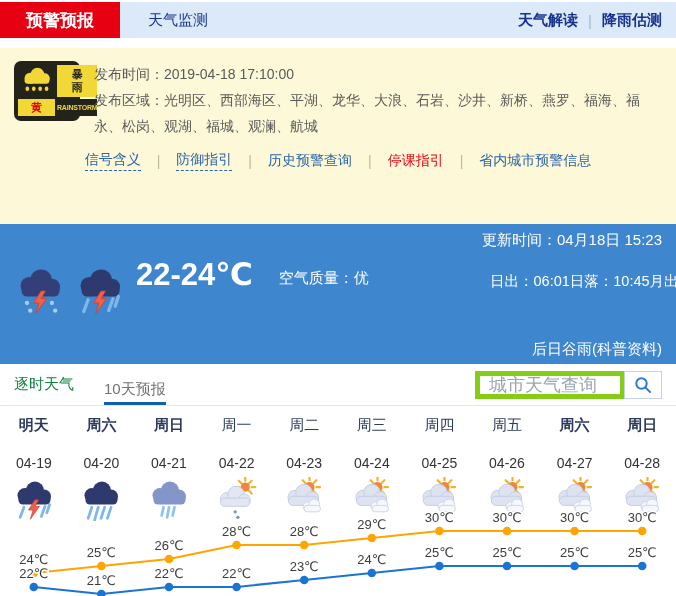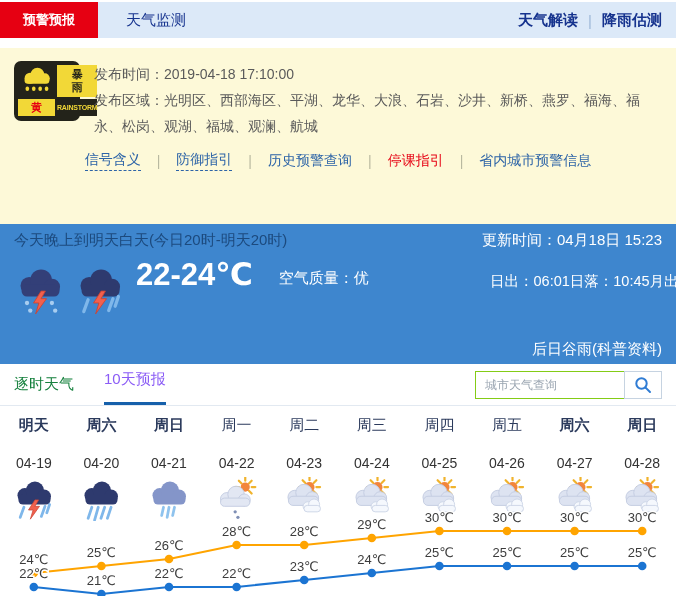--- a/index.html
+++ b/index.html
@@ -1,21 +1,21 @@
 <!DOCTYPE html>
 <html><head>
 <meta charset="utf-8">
 <style>
   * { margin:0; padding:0; box-sizing:border-box; }
   html,body { width:676px; height:596px; background:#fff; overflow:hidden;
     font-family:"Liberation Sans","DejaVu Sans",sans-serif; }
 
   
   .topnav { margin-top:2px; height:36px; background:#dce9f8; display:flex; align-items:stretch; }
-  .nav-tab-active { width:98px; background:#e60012; color:#fff; font-weight:bold; font-size:13px;
+  .nav-tab-active { width:120px; background:#e60012; color:#fff; font-weight:bold; font-size:17px;
     display:flex; align-items:center; justify-content:center; cursor:pointer; }
   .nav-tab { padding:0 28px; color:#16338e; font-weight:normal; font-size:15px;
     display:flex; align-items:center; cursor:pointer; }
   .nav-right { margin-left:auto; display:flex; align-items:center; padding-right:14px;
     color:#16338e; font-weight:bold; font-size:15px; }
   .nav-right .sep { color:#9db8d8; margin:0 10px; font-weight:normal; }
   .nav-right span { cursor:pointer; }
 
   
   .warning { margin-top:10px; height:176px; background:#fdf9d8; }
@@ -54,24 +54,24 @@
   .desc { font-size:14.5px; line-height:24px; margin-top:3px; }
   .sunmoon { margin-left:auto; width:172px; padding-top:16px; font-size:14.5px; }
   .sm-grid { display:grid; grid-template-columns:1fr 1fr 1fr 1fr; row-gap:20px; white-space:nowrap; }
   .solar { height:26px; text-align:right; padding:2px 14px 0; font-size:15px; }
   .solar span { cursor:pointer; }
 
   
   .ftabs { height:42px; background:#fff; border-bottom:1px solid #e2e9f1;
     display:flex; align-items:flex-end; padding:0 14px; }
   .f-tab { font-size:15px; color:#15803d; padding-bottom:11px; margin-right:30px; cursor:pointer; }
-  .f-tab-active { color:#8b5cf6; border-bottom:3px solid #1660ab; padding-bottom:13px; }
+  .f-tab-active { color:#737373; border-bottom:3px solid #1660ab; padding-bottom:3px; }
   .searchbox { margin-left:auto; display:flex; margin-bottom:6px; }
-  .searchbox input { width:150px; height:28px; border:1px solid #84cc16; padding:0 9px;
-    font-size:12px; color:#666; outline:none; }
+  .searchbox input { width:150px; height:28px; border:5px solid #84cc16; padding:0 9px;
+    font-size:18px; color:#666; outline:none; }
   .searchbox input::placeholder { color:#9aa5b1; }
   .searchbox button { width:38px; height:28px; border:1px solid #c6d3e1; margin-left:-1px;
     background:#fff; display:flex; align-items:center; justify-content:center; cursor:pointer; }
 
   
   .days { height:104px; display:grid; grid-template-columns:repeat(10,1fr); padding-top:10px; text-align:center; }
   .daycol { cursor:pointer; }
   .dname { font-size:15px; color:#2b3a5c; height:18px; }
   .dname.bold { font-weight:bold; }
   .ddate { font-size:14px; color:#333; margin-top:21px; height:17px; }
@@ -130,21 +130,20 @@
     <span class="lk">历史预警查询</span>
     <span class="sep">|</span>
     <span class="lk red">停课指引</span>
     <span class="sep">|</span>
     <span class="lk">省内城市预警信息</span>
   </div>
 </div>
 
 <div class="bluepanel">
   <div class="panel-head">
-    <span class="period">今天晚上到明天白天(今日20时-明天20时)</span>
     <span class="update">更新时间：04月18日 15:23</span>
   </div>
   <div class="panel-body">
     <div class="cur-icons">
         <div><svg width="52" height="52" viewBox="0 0 48 48">
             <g fill="#333f78">
               <circle cx="14" cy="20" r="8"></circle>
               <circle cx="25" cy="15" r="10"></circle>
               <circle cx="35" cy="21" r="7.5"></circle>
               <rect x="7" y="19" width="35" height="11" rx="5"></rect>

